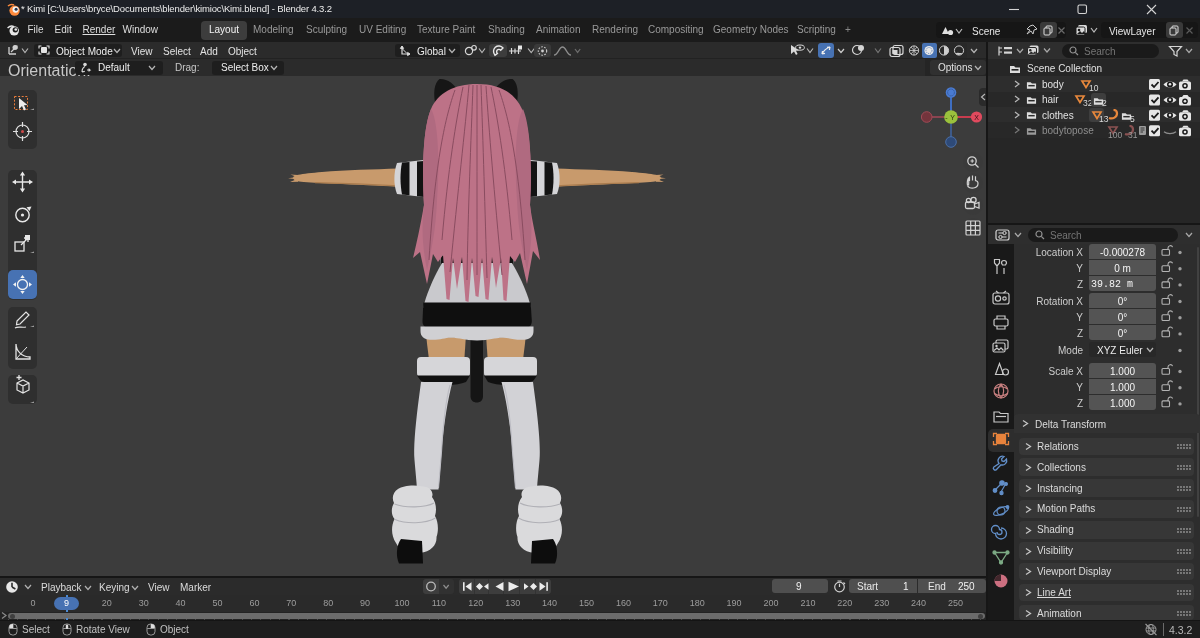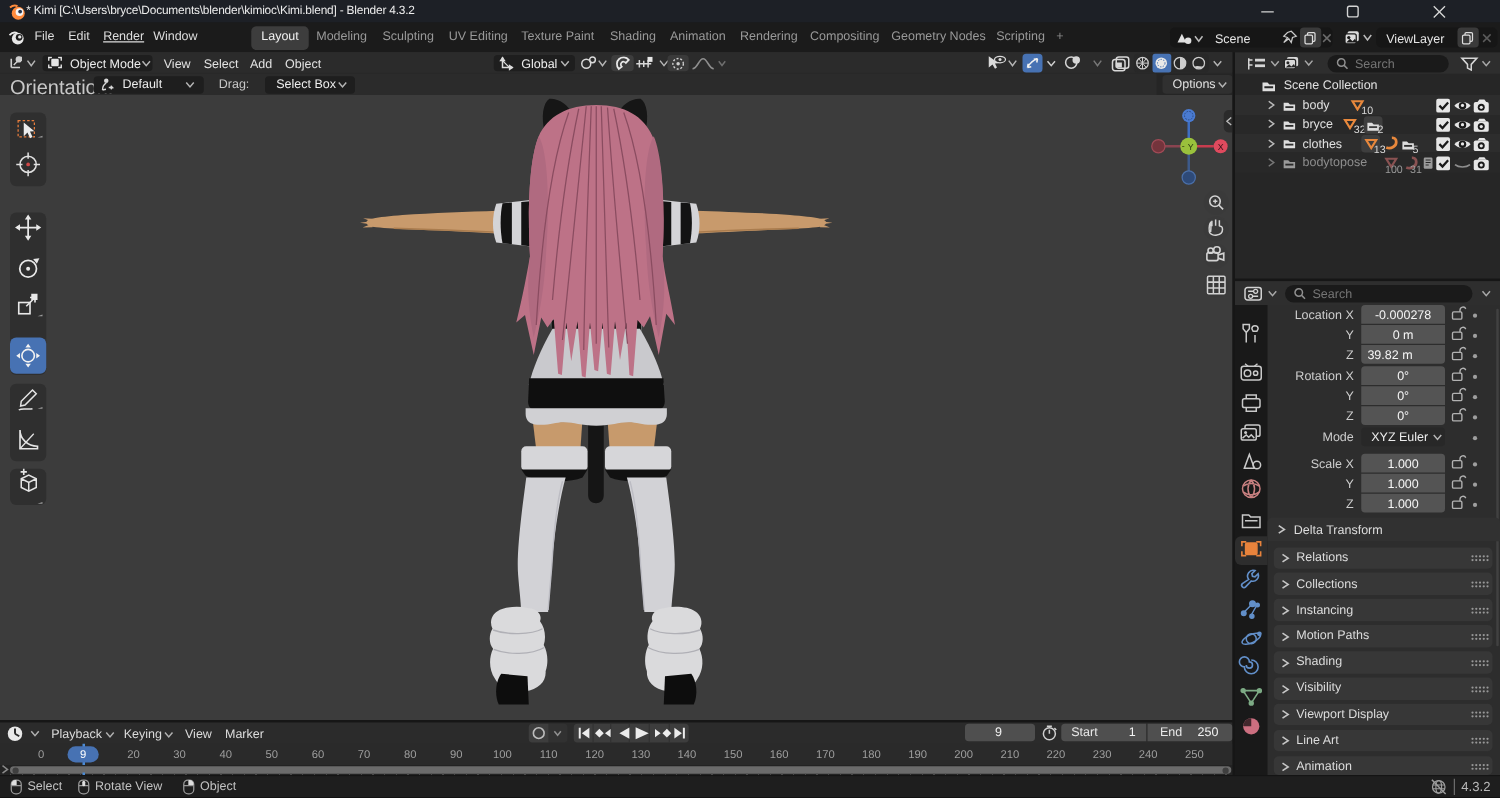--- a/index.html
+++ b/index.html
@@ -536,21 +536,21 @@
     </svg>
 <svg class="abs" style="left:1026px;top:109.3px" width="11" height="11" viewBox="0 0 12 11">
       <path d="M1 3 h4 l1.5 1.5 H11 V10 H1 Z" fill="#dedede"></path>
       <rect x="2.5" y="6" width="7" height="1.6" fill="#2d2d2d"></rect>
     </svg>
 <svg class="abs" style="left:1026px;top:124.7px" width="11" height="11" viewBox="0 0 12 11">
       <path d="M1 3 h4 l1.5 1.5 H11 V10 H1 Z" fill="#9a9a9a"></path>
       <rect x="2.5" y="6" width="7" height="1.6" fill="#282828"></rect>
     </svg>
 <div class="tx" style="left:1042px;top:79px;font-size:10px;color:#e0e0e0;">body</div>
-<div class="tx" style="left:1042px;top:94.4px;font-size:10px;color:#e0e0e0;">bryce</div>
+<div class="tx" style="left:1042px;top:94.4px;font-size:10px;color:#e0e0e0;">hair</div>
 <div class="tx" style="left:1042px;top:109.8px;font-size:10px;color:#e0e0e0;">clothes</div>
 <div class="tx" style="left:1042px;top:125.2px;font-size:10px;color:#8e8e8e;">bodytopose</div>
 
 <svg class="abs" style="left:1080px;top:79px" width="12" height="10" viewBox="0 0 12 10">
       <path d="M2 2 H10 L6 8.5 Z" fill="none" stroke="#e8883c" stroke-width="1.7"></path>
     </svg>
 <div class="tx" style="left:1089px;top:83px;font-size:8.5px;color:#d8d8d8;">10</div>
 
 <svg class="abs" style="left:1074px;top:94.4px" width="12" height="10" viewBox="0 0 12 10">
       <path d="M2 2 H10 L6 8.5 Z" fill="none" stroke="#e8883c" stroke-width="1.7"></path>
@@ -726,21 +726,21 @@
 <div class="abs" style="left:1196.5px;top:247px;width:2.5px;height:270px;background:#414141;border-radius:1px;"></div>
 
 <div class="tx" style="left:988px;top:246.5px;width:95px;text-align:right;font-size:10px;color:#cdcdcd;">Location X</div>
 <div class="abs" style="left:1089px;top:244px;width:67px;height:14.5px;background:#545454;border-radius:3px 3px 0 0;"></div>
 <div class="tx" style="left:1089px;top:246.5px;width:67px;text-align:center;font-size:10px;color:#f5f5f5;">-0.000278</div>
 <div class="tx" style="left:988px;top:262.7px;width:95px;text-align:right;font-size:10px;color:#cdcdcd;">Y</div>
 <div class="abs" style="left:1089px;top:260.2px;width:67px;height:14.5px;background:#545454;"></div>
 <div class="tx" style="left:1089px;top:262.7px;width:67px;text-align:center;font-size:10px;color:#f5f5f5;">0 m</div>
 <div class="tx" style="left:988px;top:278.9px;width:95px;text-align:right;font-size:10px;color:#cdcdcd;">Z</div>
 <div class="abs" style="left:1089px;top:276.4px;width:67px;height:14.5px;background:#545454;border-radius:0 0 3px 3px;"></div>
-<div class="tx" style="left:1089px;top:278.9px;width:46px;text-align:center;font-size:10px;color:#f5f5f5;">39.82 m</div>
+<div class="tx" style="left:1089px;top:278.9px;width:46px;text-align:center;font-size:10px;color:#f5f5f5;font-family:Liberation Mono, monospace;">39.82 m</div>
 <div class="tx" style="left:988px;top:295.5px;width:95px;text-align:right;font-size:10px;color:#cdcdcd;">Rotation X</div>
 <div class="abs" style="left:1089px;top:293px;width:67px;height:14.5px;background:#545454;border-radius:3px 3px 0 0;"></div>
 <div class="tx" style="left:1089px;top:295.5px;width:67px;text-align:center;font-size:10px;color:#f5f5f5;">0°</div>
 <div class="tx" style="left:988px;top:311.7px;width:95px;text-align:right;font-size:10px;color:#cdcdcd;">Y</div>
 <div class="abs" style="left:1089px;top:309.2px;width:67px;height:14.5px;background:#545454;"></div>
 <div class="tx" style="left:1089px;top:311.7px;width:67px;text-align:center;font-size:10px;color:#f5f5f5;">0°</div>
 <div class="tx" style="left:988px;top:327.9px;width:95px;text-align:right;font-size:10px;color:#cdcdcd;">Z</div>
 <div class="abs" style="left:1089px;top:325.4px;width:67px;height:14.5px;background:#545454;border-radius:0 0 3px 3px;"></div>
 <div class="tx" style="left:1089px;top:327.9px;width:67px;text-align:center;font-size:10px;color:#f5f5f5;">0°</div>
 <div class="tx" style="left:988px;top:344.5px;width:95px;text-align:right;font-size:10px;color:#cdcdcd;">Mode</div>
@@ -949,21 +949,21 @@
         <circle cx="5" cy="5" r="0.9"></circle>
         <circle cx="8" cy="5" r="0.9"></circle>
         <circle cx="11" cy="5" r="0.9"></circle>
         <circle cx="14" cy="5" r="0.9"></circle>
       </g>
     </svg>
 <div class="abs" style="left:1019px;top:583.8px;width:175px;height:17.5px;background:#373737;border-radius:4px;"></div>
 <svg class="abs" style="left:1024px;top:588.3px" width="8" height="9" viewBox="0 0 8 9">
       <path d="M2 1.5 L6.5 4.5 L2 7.5" stroke="#c5c5c5" stroke-width="1.3" fill="none"></path>
     </svg>
-<div class="tx" style="left:1037px;top:587.0px;font-size:10px;color:#dcdcdc;">Line Art</div>
+<div class="tx" style="left:1037px;top:587.0px;font-size:10px;color:#dcdcdc;text-decoration:underline;">Line Art</div>
 <svg class="abs" style="left:1176px;top:589.3px" width="16" height="8" viewBox="0 0 16 8">
       <g fill="#969696">
         <circle cx="2" cy="2" r="0.9"></circle>
         <circle cx="5" cy="2" r="0.9"></circle>
         <circle cx="8" cy="2" r="0.9"></circle>
         <circle cx="11" cy="2" r="0.9"></circle>
         <circle cx="14" cy="2" r="0.9"></circle>
         <circle cx="2" cy="5" r="0.9"></circle>
         <circle cx="5" cy="5" r="0.9"></circle>
         <circle cx="8" cy="5" r="0.9"></circle>

